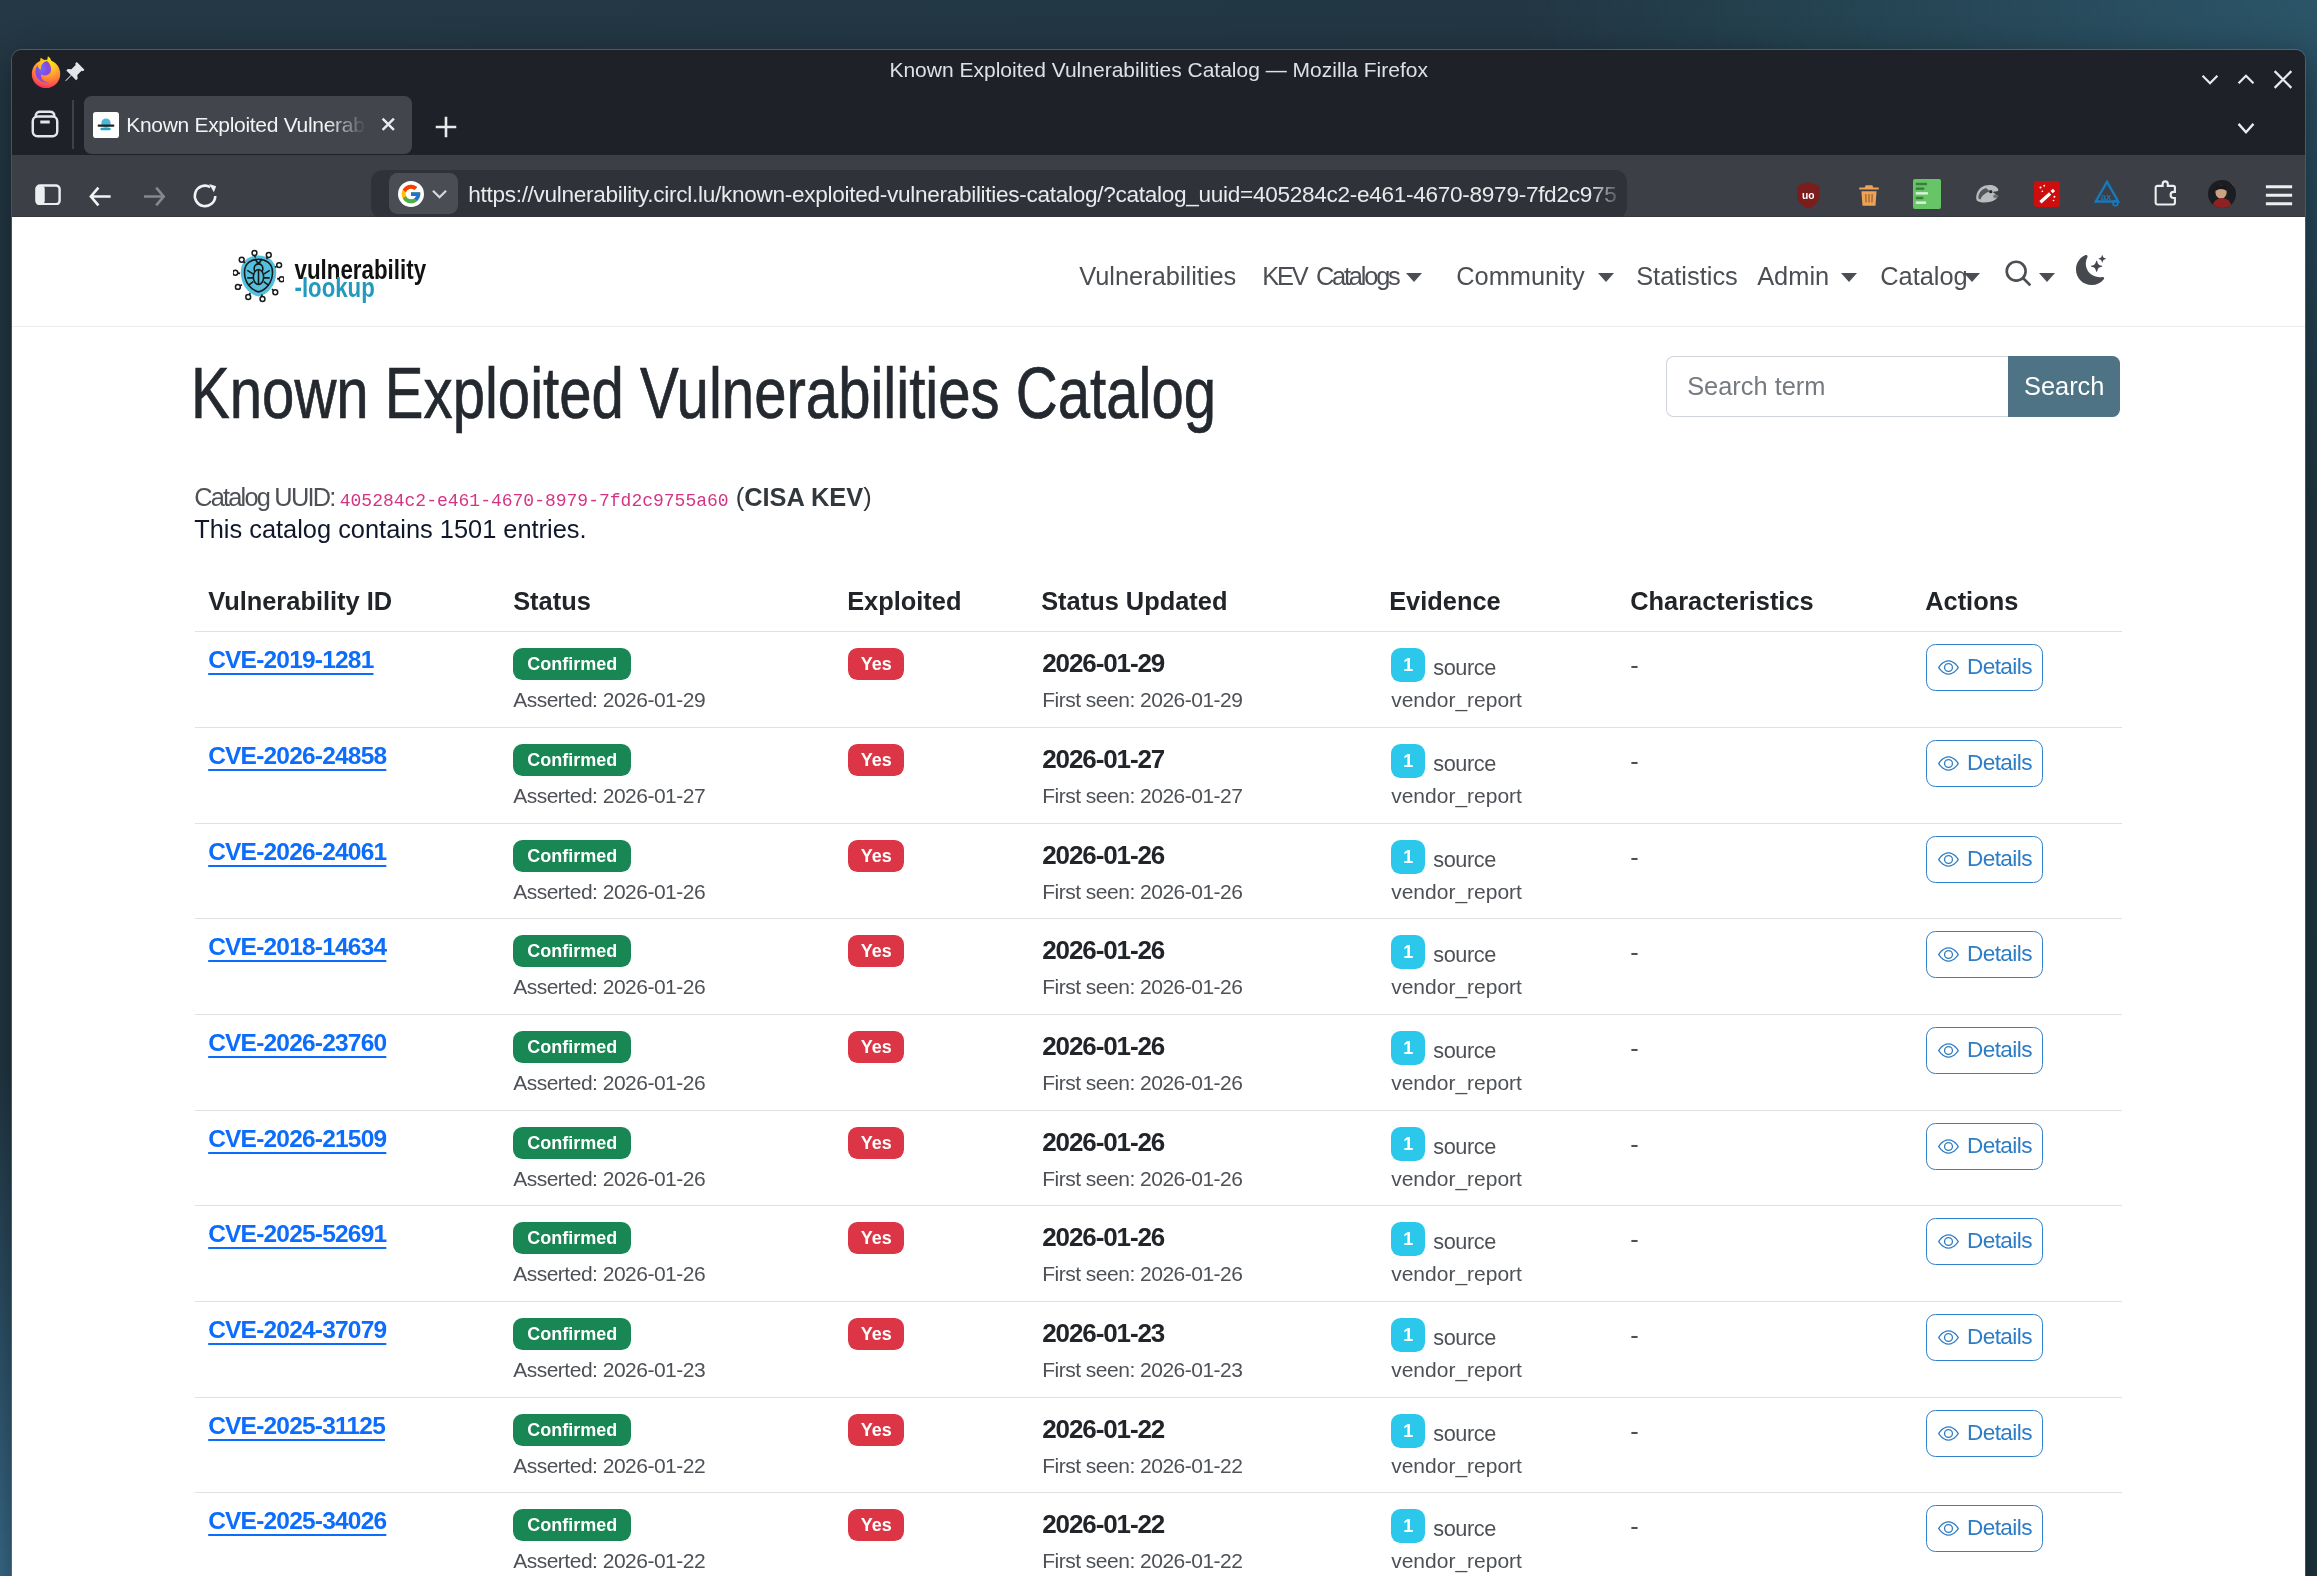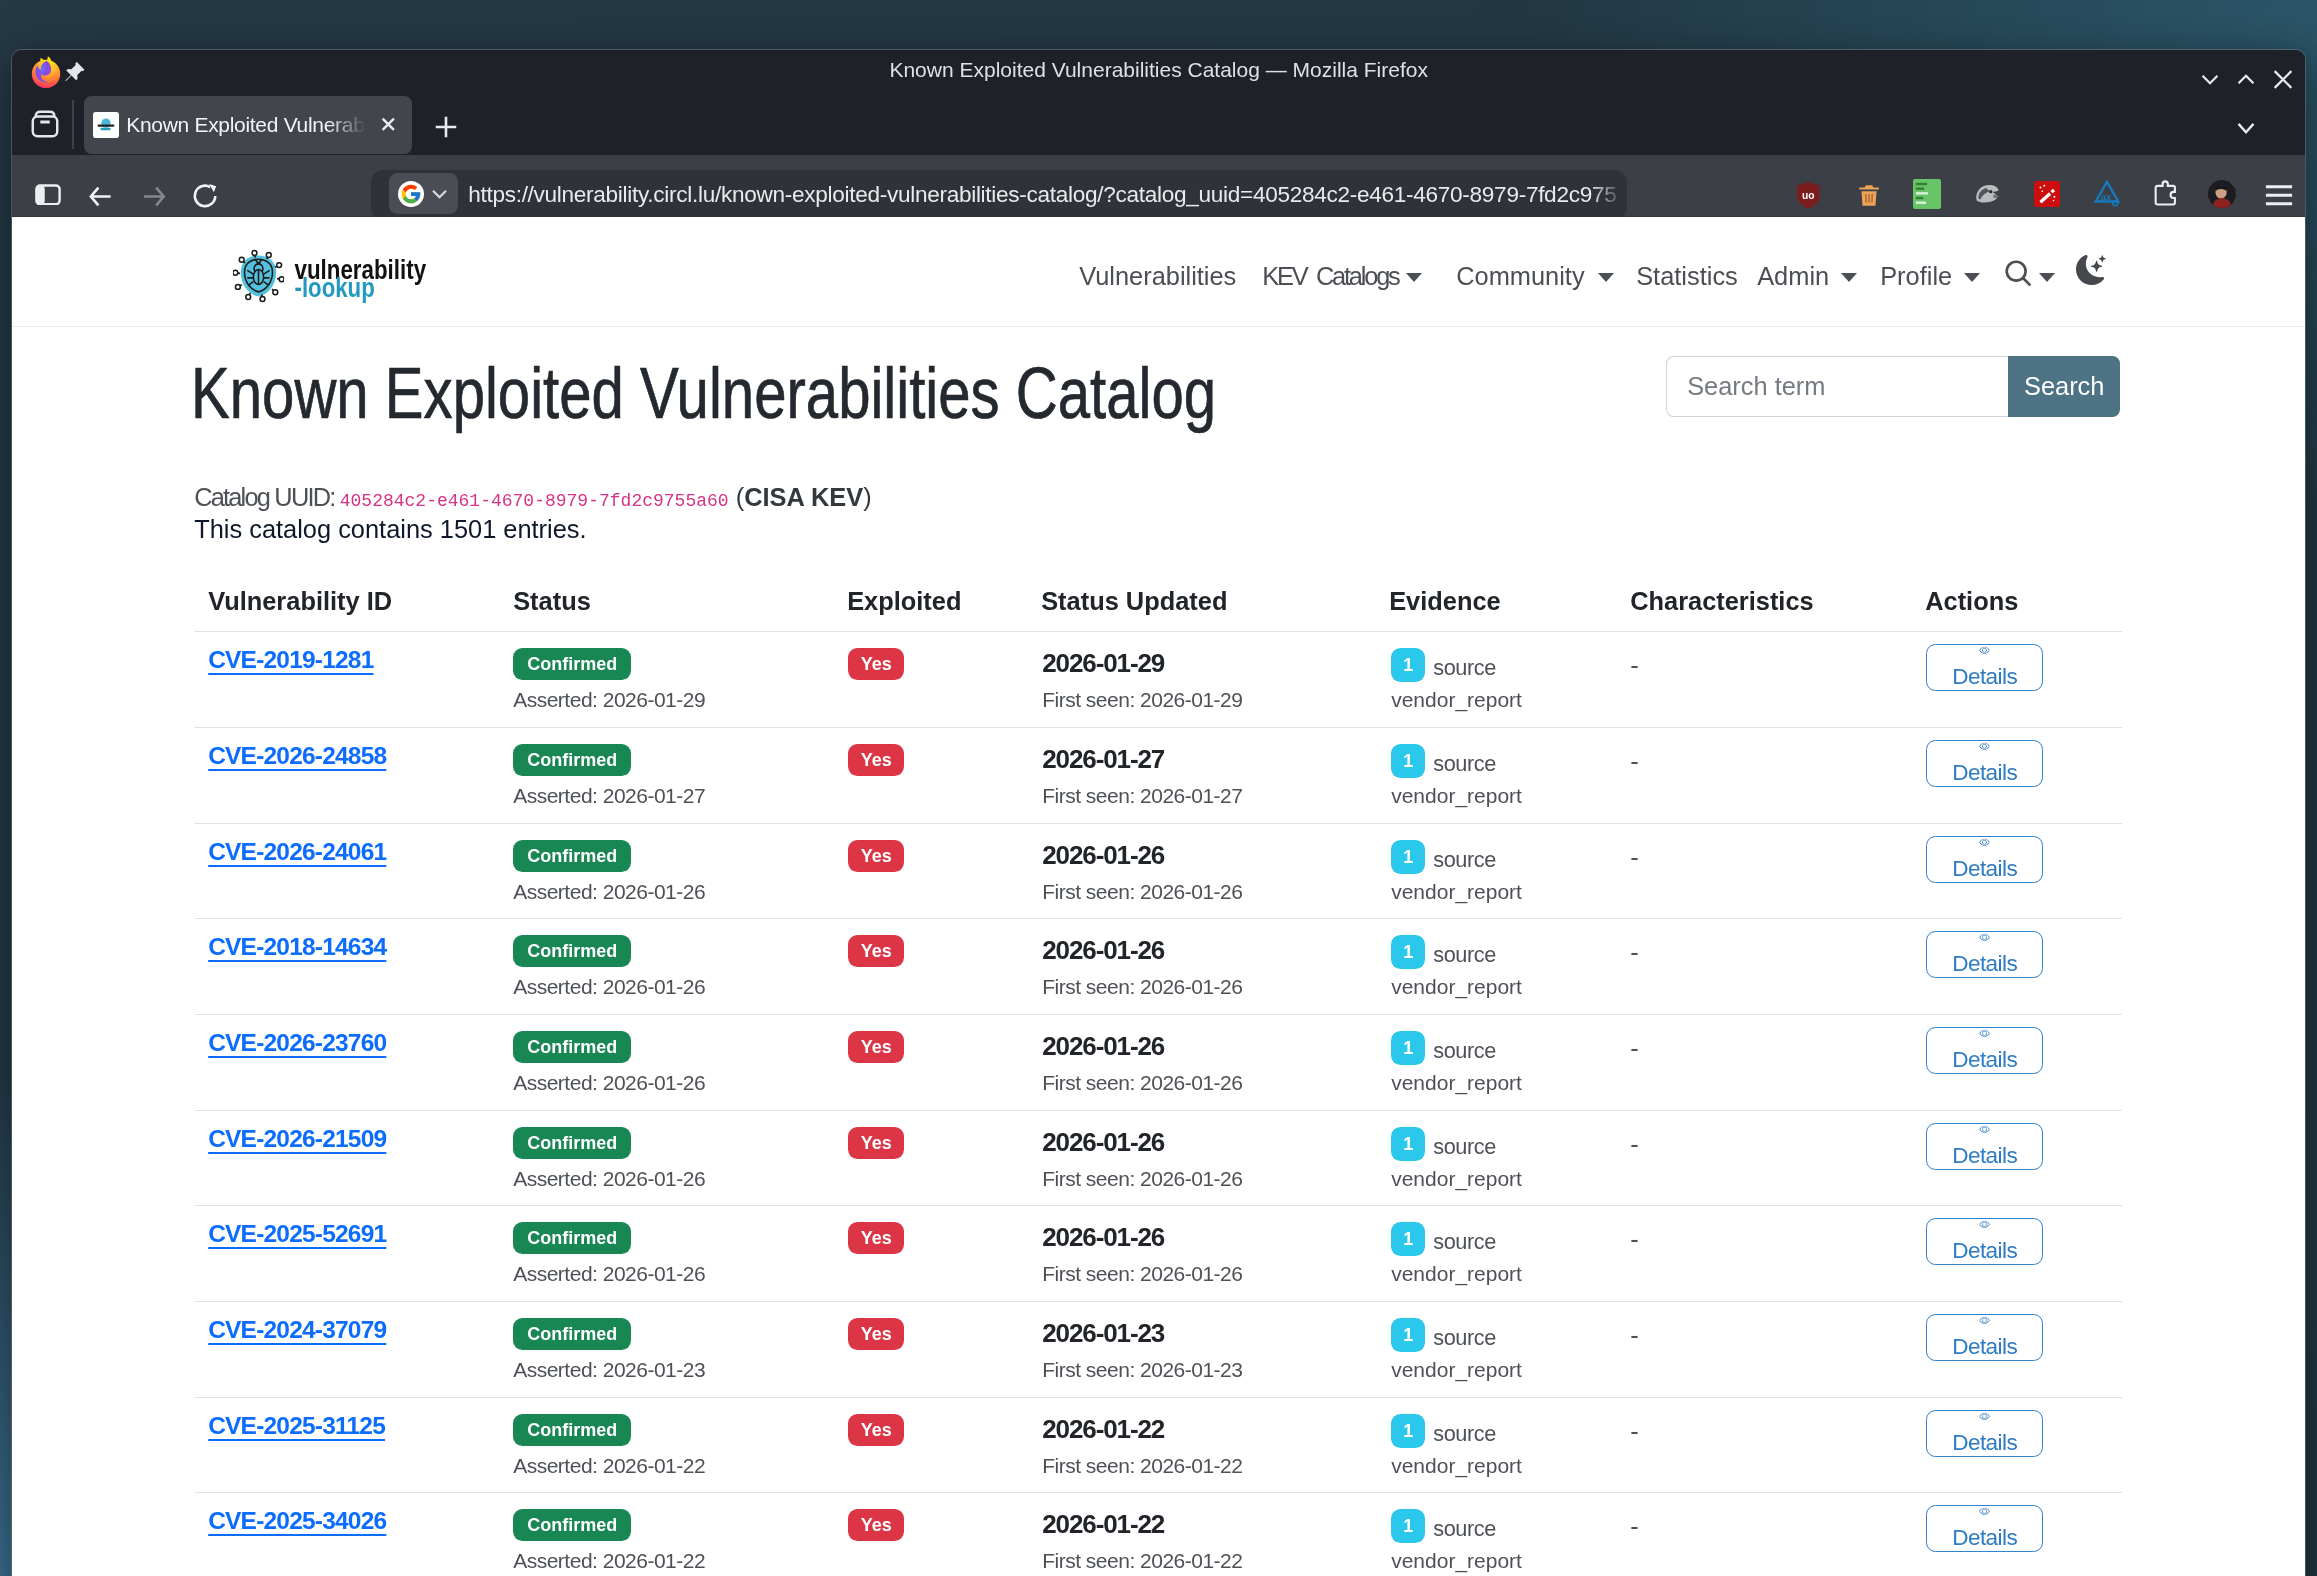--- a/index.html
+++ b/index.html
@@ -65,21 +65,21 @@
 .row .badge { position:absolute; top:16px; height:32px; border-radius:9.4px; color:#fff; font-weight:bold; font-size:18px;
   text-align:center; }
 .badge.green { width:118px; line-height:32px; background:#198754; }
 .badge.red { width:56px; line-height:32px; background:#dc3545; }
 .badge.info { width:34px; height:34px; line-height:34px; background:#2cc8ec; }
 .row .sub { position:absolute; top:56px; font-size:21px; letter-spacing:-0.5px; color:#4d5156; }
 .row .date { position:absolute; top:16px; font-size:26px; letter-spacing:-1.1px; font-weight:bold; color:#212529; }
 .row .srctxt { position:absolute; top:23.5px; font-size:21.7px; letter-spacing:-0.4px; color:#4d5156; }
 .row .dash { position:absolute; top:19px; font-size:25.4px; color:#4d5156; }
 .detbtn { position:absolute; left:1731px; top:12.2px; width:117px; height:47px; border:1.9px solid #3182cc; border-radius:9.4px;
-  color:#2e7cc4; font-size:22.6px; letter-spacing:-0.6px; display:flex; align-items:center; justify-content:center; gap:8.5px;flex-direction:column; }
+  color:#2e7cc4; font-size:22.6px; letter-spacing:-0.6px; display:flex; align-items:center; justify-content:center; gap:8.5px; }
 .abs { position:absolute; }
 </style></head>
 <body>
 <div class="win">
 
   <div class="titlebar">
     <svg class="fxlogo" width="36" height="36" viewBox="0 0 38 38">
       <defs>
         <radialGradient id="fx1" cx="60%" cy="10%" r="100%">
           <stop offset="0%" stop-color="#ffea00"></stop>
@@ -271,21 +271,21 @@
       <text x="0" y="45" textLength="86" lengthAdjust="spacingAndGlyphs" font-family="Liberation Sans" font-weight="bold" font-size="30" fill="#2299bd">-lookup</text>
     </svg>
     <span class="navtxt" style="left:1067px">Vulnerabilities</span>
     <span class="navtxt" style="left:1250px; letter-spacing:-2.2px; word-spacing:4.7px">KEV Catalogs</span>
       <span class="caret" style="left:1394px"></span>
     <span class="navtxt" style="left:1444px">Community</span>
       <span class="caret" style="left:1586px"></span>
     <span class="navtxt" style="left:1624px">Statistics</span>
     <span class="navtxt" style="left:1745px">Admin</span>
       <span class="caret" style="left:1829px"></span>
-    <span class="navtxt" style="left:1868px">Profile</span>
+    <span class="navtxt" style="left:1868px">Catalog</span>
       <span class="caret" style="left:1952px"></span>
     <svg class="abs" style="left:1990px; top:41px" width="34" height="34" viewBox="0 0 36 36" fill="none" stroke="#4b4e53" stroke-width="2.8">
       <circle cx="15" cy="14" r="10"></circle>
         <line x1="22.5" y1="21.5" x2="30" y2="29"></line>
     </svg>
     <span class="caret" style="left:2027px"></span>
     <svg class="abs" style="left:2064px; top:38px" width="30" height="30" viewBox="0 0 16 16" fill="#45484d">
       <path d="M6 .278a.77.77 0 0 1 .08.858 7.2 7.2 0 0 0-.878 3.46c0 4.021 3.278 7.277 7.318 7.277q.792-.001 1.533-.16a.79.79 0 0 1 .81.316.73.73 0 0 1-.031.893A8.35 8.35 0 0 1 8.344 16C3.734 16 0 12.286 0 7.71 0 4.266 2.114 1.312 5.124.06A.75.75 0 0 1 6 .278"></path>
       <path d="M10.794 3.148a.217.217 0 0 1 .412 0l.387 1.162c.173.518.579.924 1.097 1.097l1.162.387a.217.217 0 0 1 0 .412l-1.162.387a1.73 1.73 0 0 0-1.097 1.097l-.387 1.162a.217.217 0 0 1-.412 0l-.387-1.162A1.73 1.73 0 0 0 9.31 6.593l-1.162-.387a.217.217 0 0 1 0-.412l1.162-.387a1.73 1.73 0 0 0 1.097-1.097zM13.863.099a.145.145 0 0 1 .274 0l.258.774c.115.346.386.617.732.732l.774.258a.145.145 0 0 1 0 .274l-.774.258a1.16 1.16 0 0 0-.732.732l-.258.774a.145.145 0 0 1-.274 0l-.258-.774a1.16 1.16 0 0 0-.732-.732l-.774-.258a.145.145 0 0 1 0-.274l.774-.258c.346-.115.617-.386.732-.732z"></path>
     </svg>

